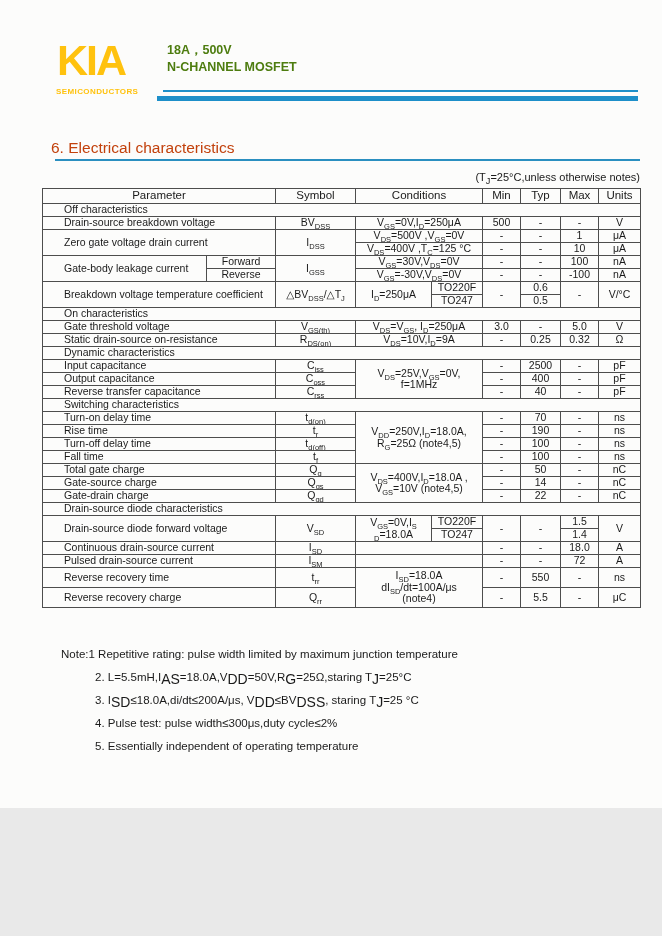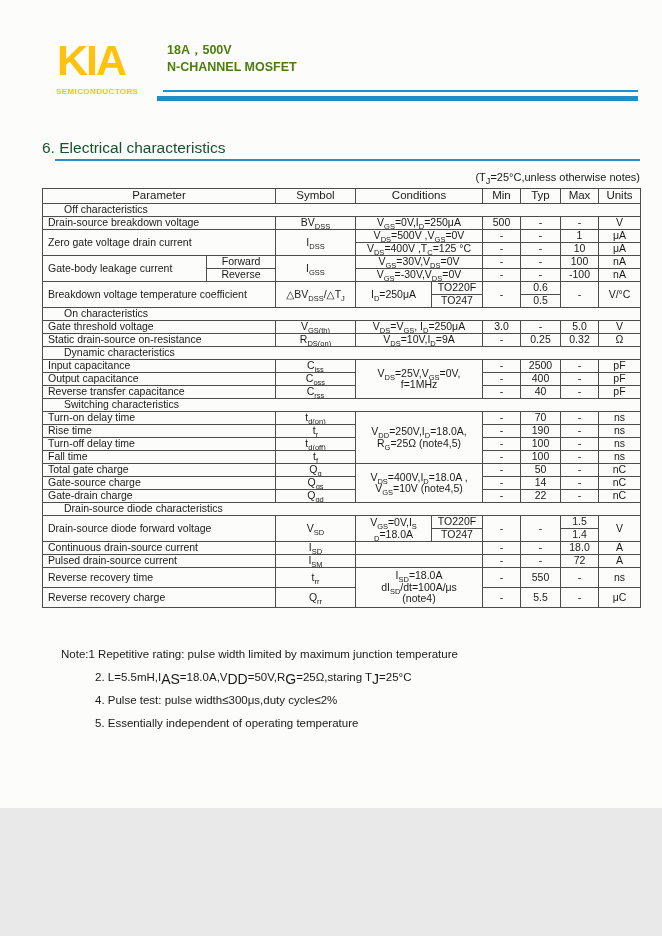--- a/index.html
+++ b/index.html
@@ -15,34 +15,34 @@
   .kia-sub { position:absolute; left:56px; top:87px; color:#ffc20e;
     font-weight:bold; font-size:8px; letter-spacing:0.4px; }
   .hdr-sub { position:absolute; left:167px; top:42px; color:#4d7c0f;
     font-weight:bold; font-size:12.5px; line-height:17px; }
   .part-no { position:absolute; right:24px; top:45px; color:#2196cb;
     font-size:27px; line-height:30px; }
   .thin-line  { position:absolute; left:163px; right:24px; top:90px; height:2px; background:#1d8fc9; }
   .thick-line { position:absolute; left:157px; right:24px; top:96px; height:5px; background:#1d8fc9; }
 
   
-  .sec-title { position:absolute; left:42px; top:139px; color:#14532d; font-size:15.5px; }
+  .sec-title { position:absolute; left:51px; top:139px; color:#c2410c; font-size:15.5px; }
   .sec-underline { position:absolute; left:55px; top:159px; width:585px; height:2px; background:#2a8fc0; }
   .cond-note { position:absolute; right:22px; top:171px; font-size:11px; color:#1a1a1a; }
 
   
   .spec-table { position:absolute; left:42px; top:188px; width:598px;
     border-collapse:collapse; table-layout:fixed; }
   .spec-table th, .spec-table td {
     border:1px solid #4d4d4d; font-size:10.5px; font-weight:normal;
     height:13px; line-height:11.5px; padding:0 2px; text-align:center;
     white-space:nowrap; overflow:hidden; color:#1a1a1a;
   }
   .spec-table th { font-size:11.5px; height:15px; }
-  .spec-table td.p { text-align:left; padding-left:5px; }
+  .spec-table td.p { text-align:left; padding-left:21px; }
   .spec-table tr.section-row td { text-align:left; padding-left:21px; }
   .spec-table tr.tall td { height:20px; }
   .spec-table sub { font-size:7.5px; line-height:0; }
   .spec-table td.mline { white-space:normal; }
 
   
   .notes { position:absolute; left:61px; top:648px; font-size:11.5px; color:#1a1a1a; }
   .note-line { line-height:13px; margin-bottom:10px; white-space:nowrap; }
   .note-line.indent { margin-left:34px; }
   .notes sub { font-size:14px; line-height:0; }
@@ -315,20 +315,21 @@
           <td>5.5</td>
           <td>-</td>
           <td>μC</td>
         </tr>
       </tbody>
   </table>
 
   <div class="notes">
     <div class="note-line">Note:1 Repetitive rating: pulse width limited by maximum junction temperature</div>
     <div class="note-line indent">2. L=5.5mH,I<sub>AS</sub>=18.0A,V<sub>DD</sub>=50V,R<sub>G</sub>=25Ω,staring T<sub>J</sub>=25°C</div>
+    <div class="note-line indent">3. I<sub>SD</sub>≤18.0A,di/dt≤200A/μs, V<sub>DD</sub>≤BV<sub>DSS</sub>, staring T<sub>J</sub>=25 °C</div>
     <div class="note-line indent">4. Pulse test: pulse width≤300μs,duty cycle≤2%</div>
     <div class="note-line indent">5. Essentially independent of operating temperature</div>
   </div>
 
   <div class="footer-line"></div>
   <div class="footer-page">3 of 5</div>
   <div class="footer-rev">Rev 1.1 JAN 2014</div>
 
 </div>
 

